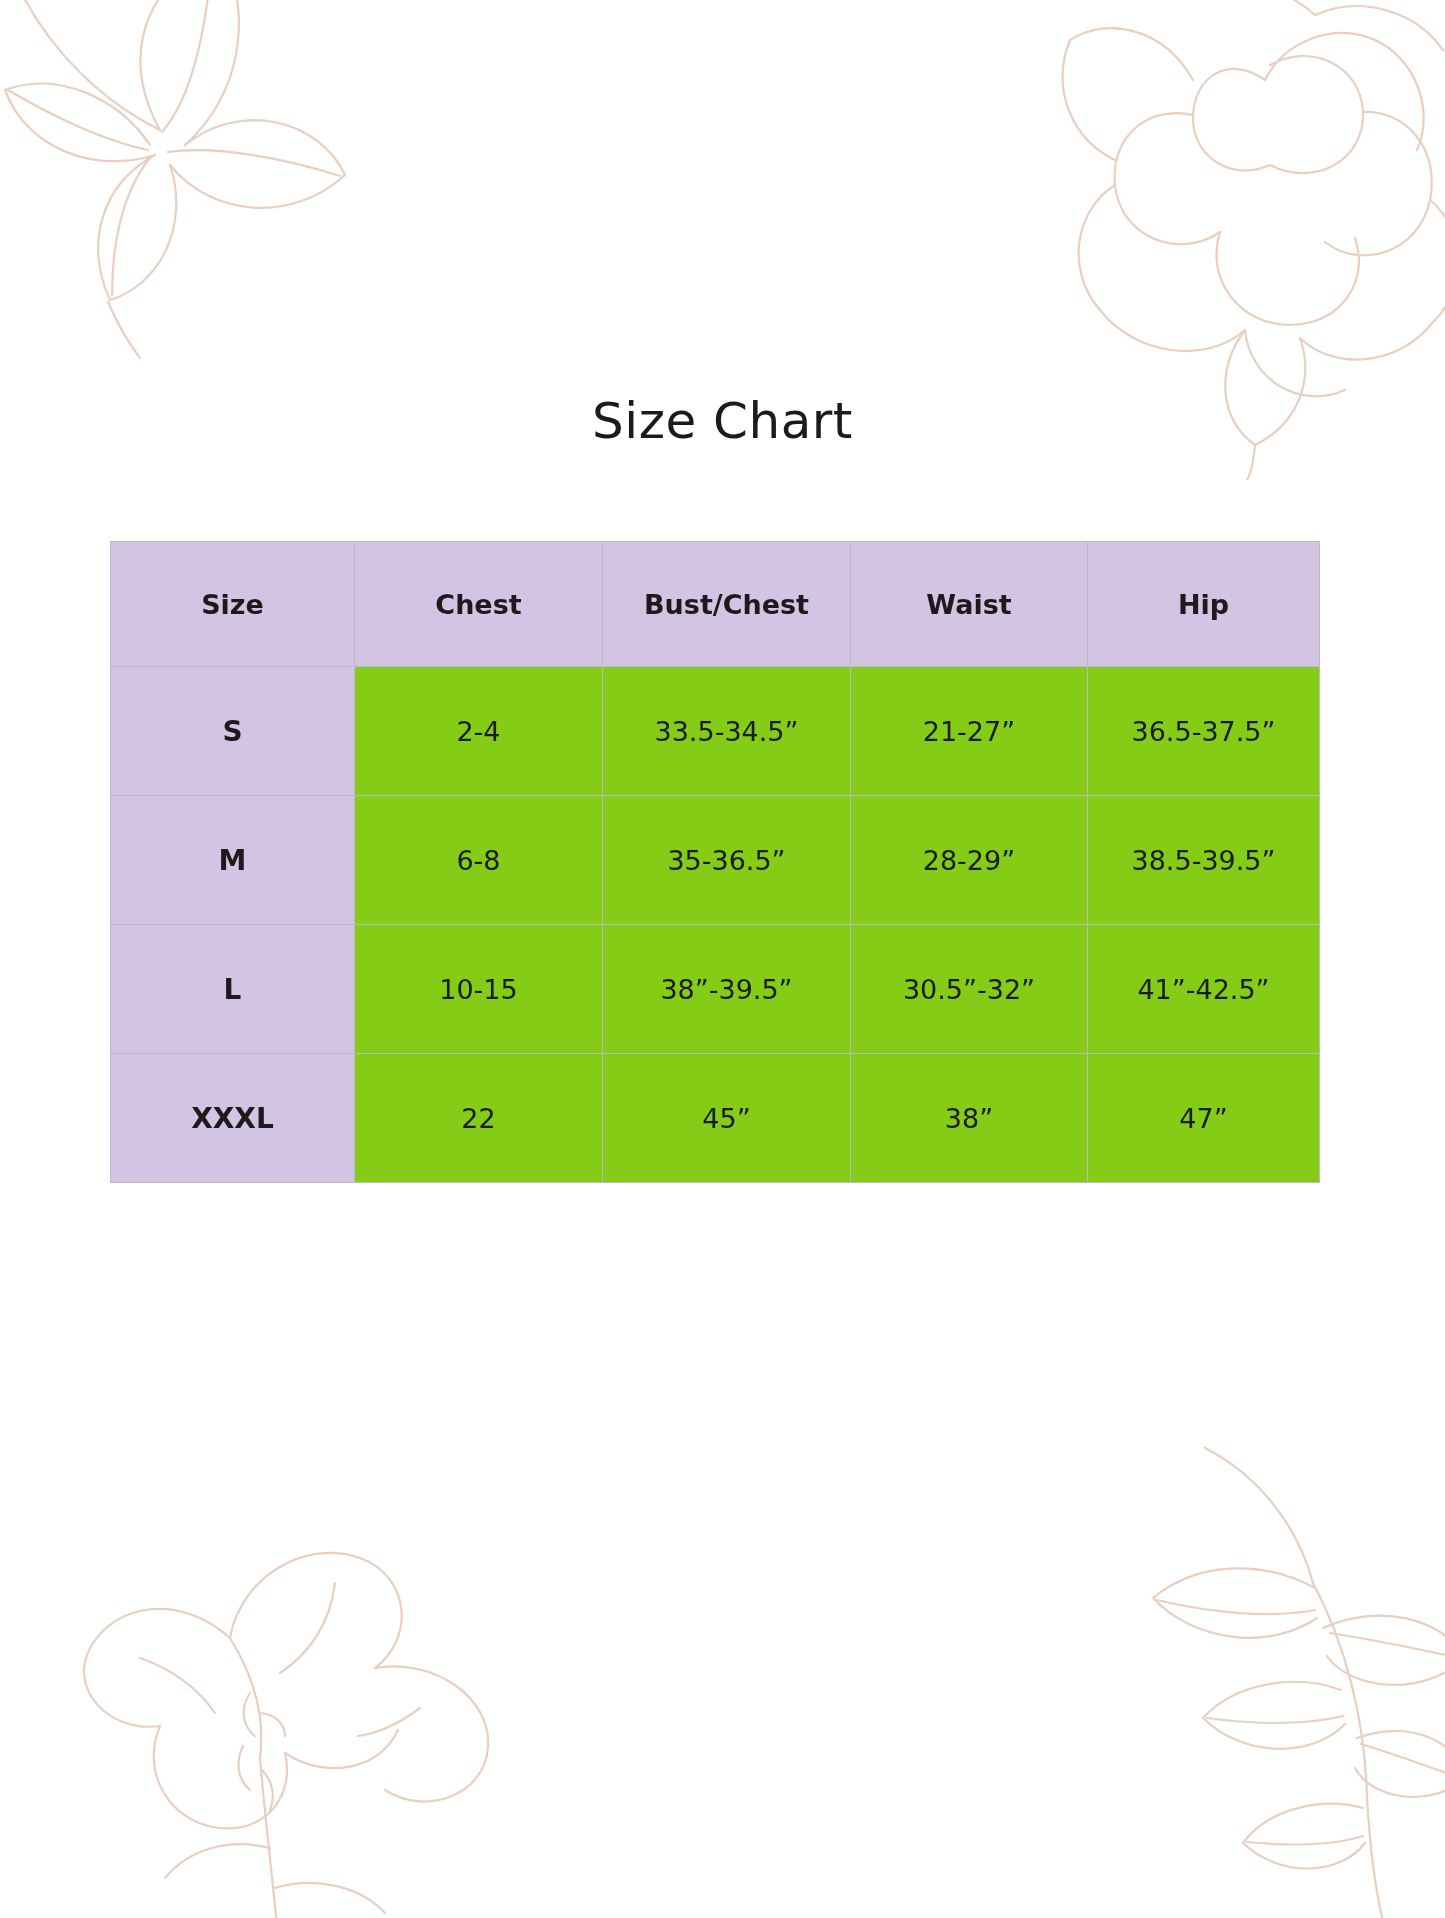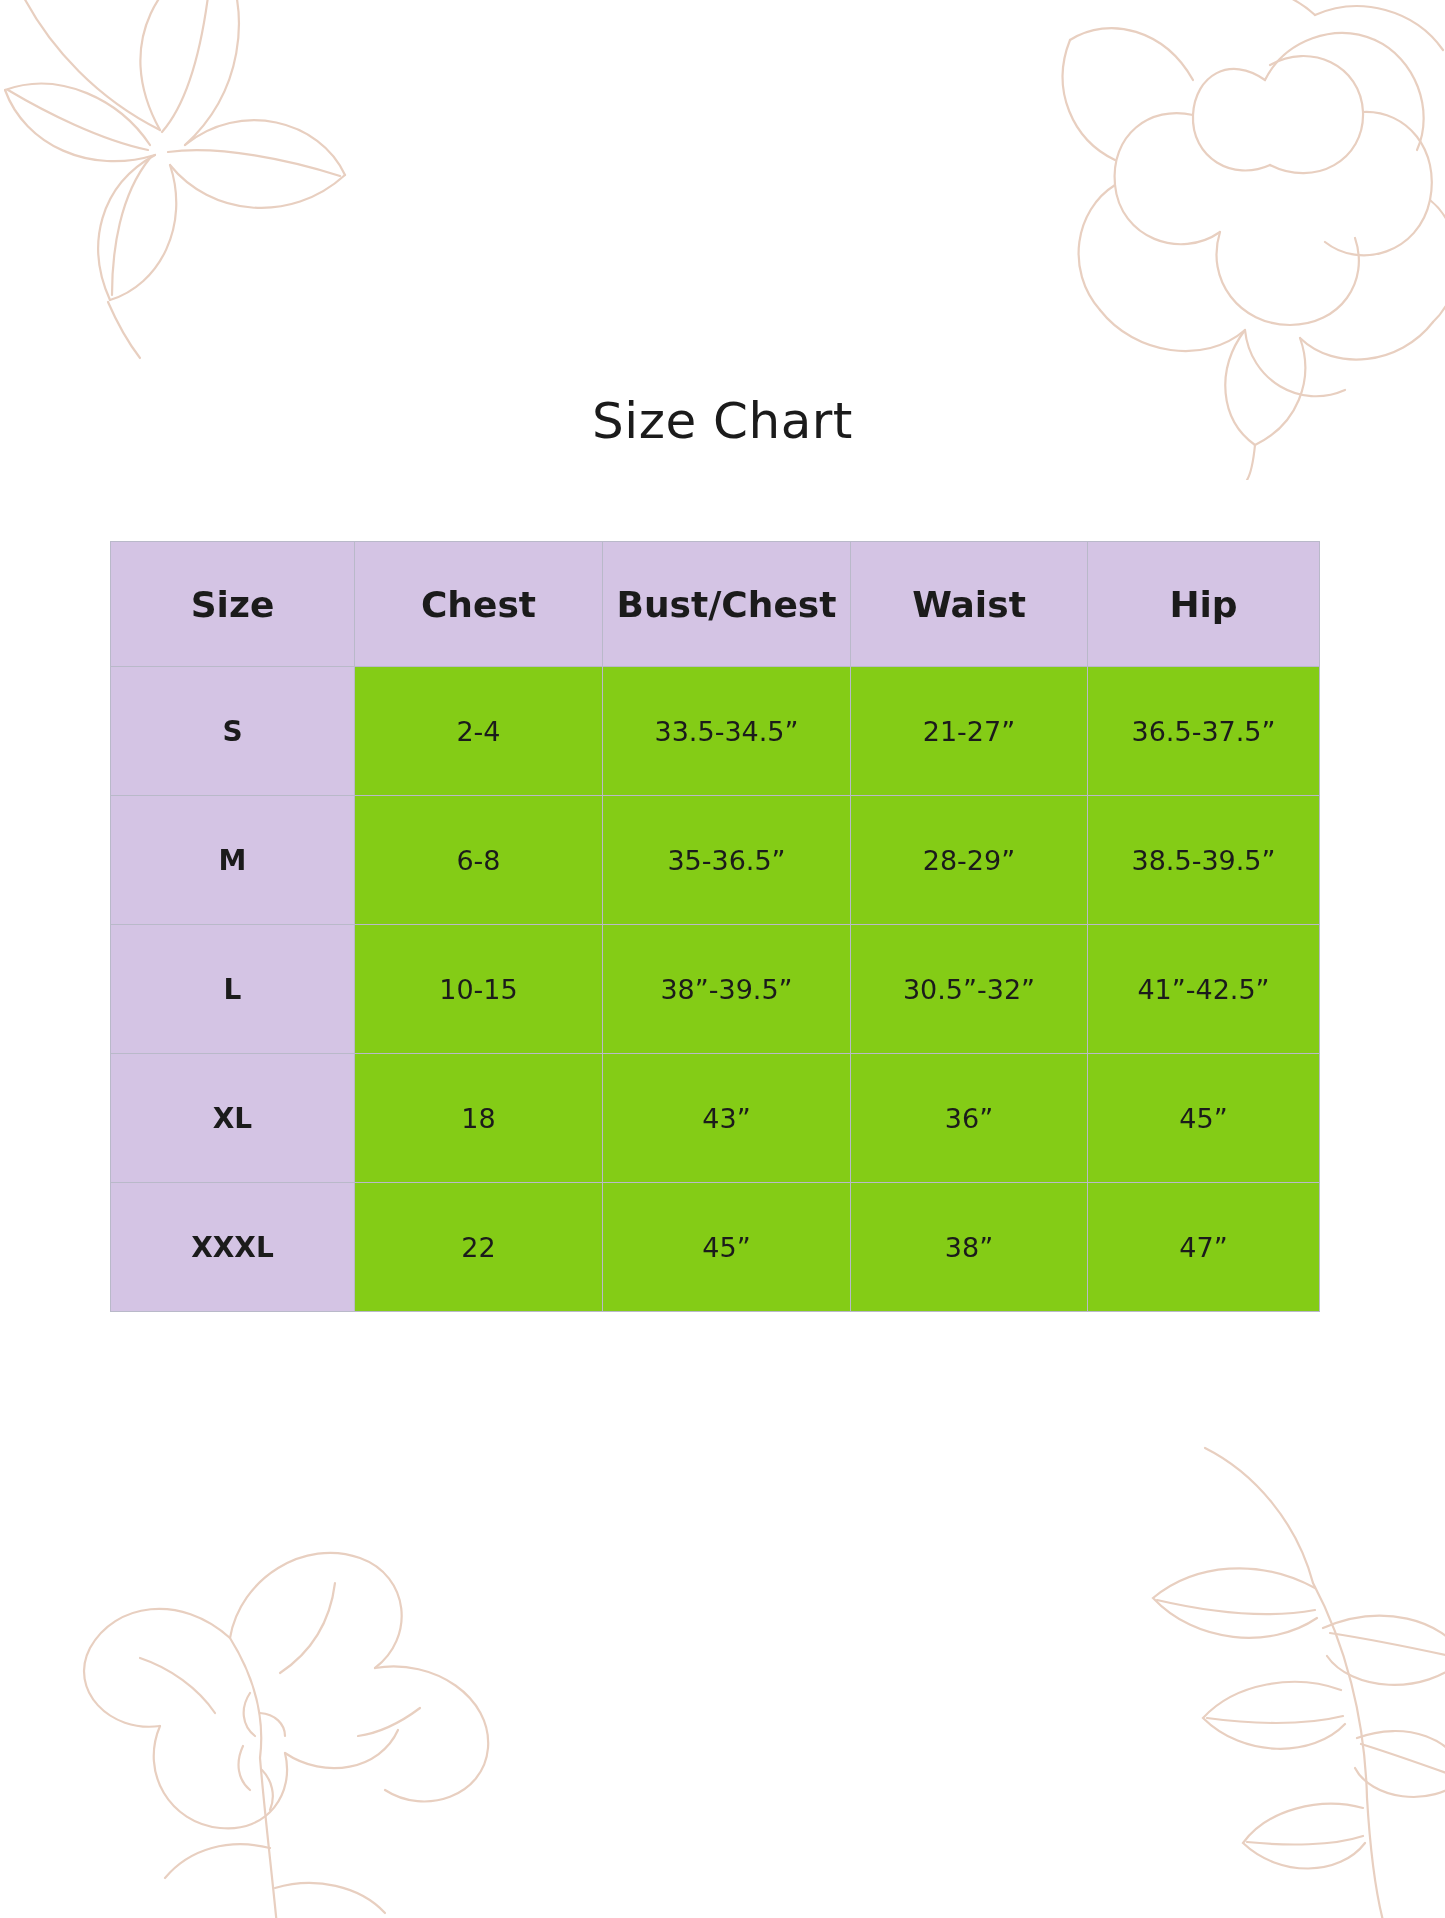--- a/index.html
+++ b/index.html
@@ -77,21 +77,21 @@
     text-align: center;
     vertical-align: middle;
     font-size: 27px;
     color: #1b1b1b;
     font-family: "DejaVu Sans", sans-serif;
   }
   table.size-table thead th {
     background: #d4c4e4;
     font-weight: 700;
     height: 122px;
-    font-size: 36px;
+    font-size: 27px;
     margin-top: 40px;
   }
   table.size-table tbody td.size-col {
     background: #d4c4e4;
     font-weight: 700;
     font-size: 28px;
   }
   table.size-table tbody td {
     background: #84cc16;
     font-weight: 400;
@@ -231,27 +231,20 @@
             <td>38.5-39.5”</td>
           </tr>
           <tr>
             <td class="size-col">L</td>
             <td>10-15</td>
             <td>38”-39.5”</td>
             <td>30.5”-32”</td>
             <td>41”-42.5”</td>
           </tr>
           <tr>
-            <td class="size-col">XL</td>
-            <td>18</td>
-            <td>43”</td>
-            <td>36”</td>
-            <td>45”</td>
-          </tr>
-          <tr>
             <td class="size-col">XXXL</td>
             <td>22</td>
             <td>45”</td>
             <td>38”</td>
             <td>47”</td>
           </tr>
         </tbody>
       </table>
     </div>
 

